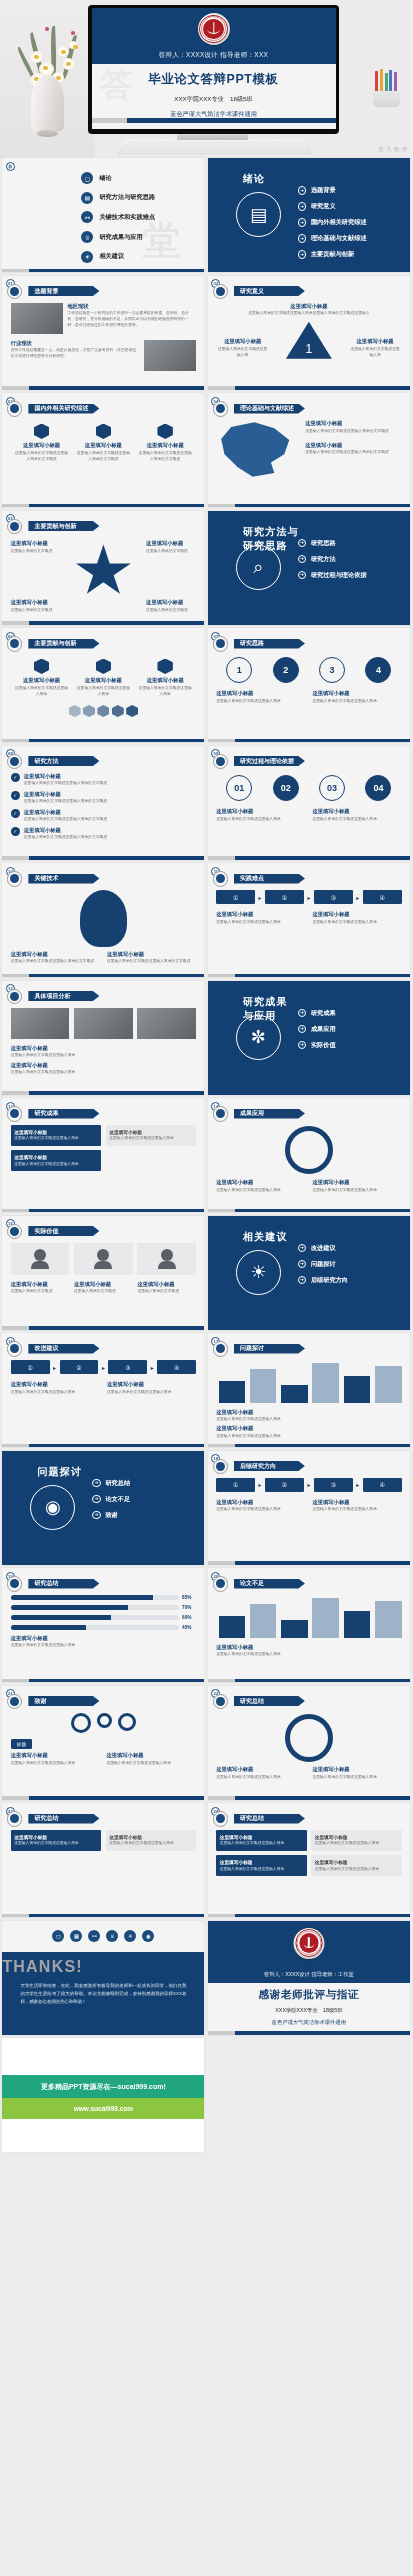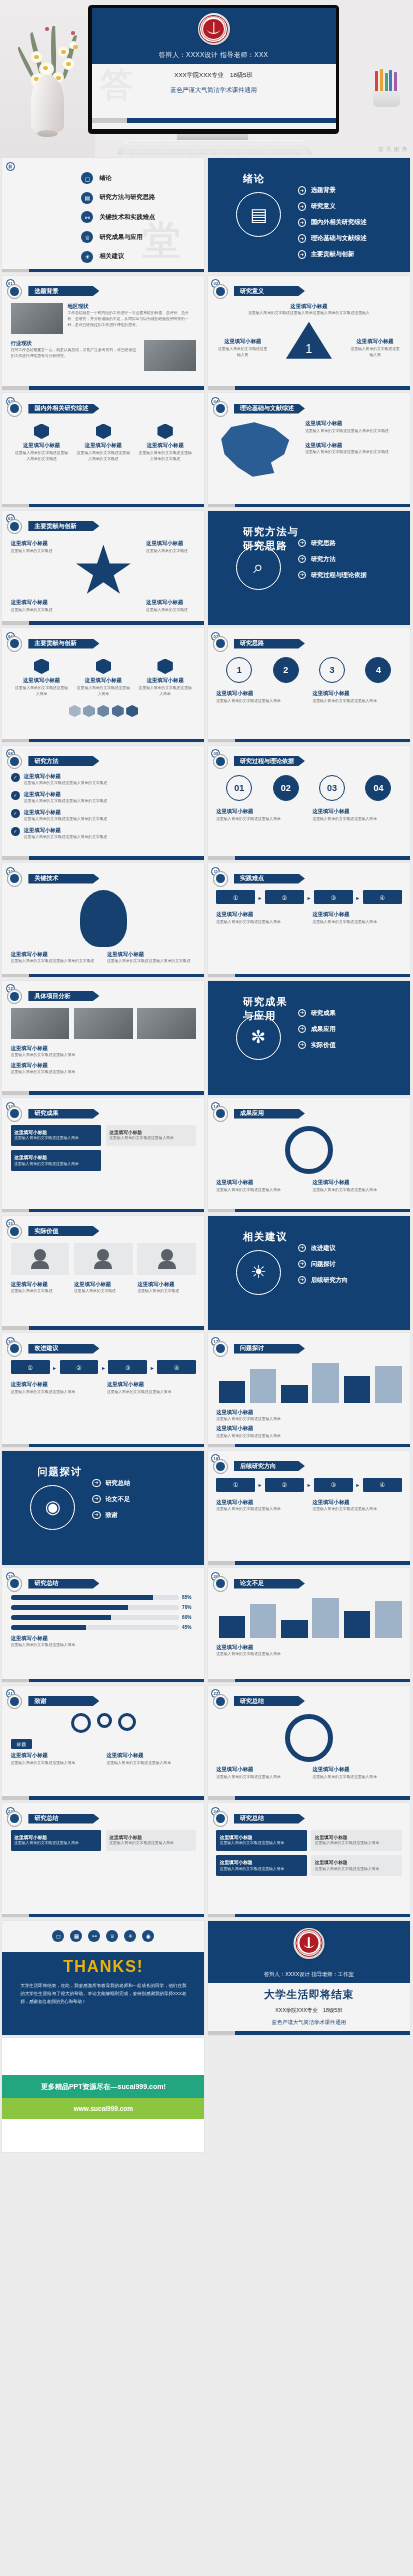--- a/index.html
+++ b/index.html
@@ -87,21 +87,21 @@
 
   .ph-title{font-size:5.3px;font-weight:bold;color:#15406f;}
   .ph-img{background:linear-gradient(135deg,#8e9398,#5d6267);}
   .box-b{background:#15406f;color:#fff;}
   .box-g{background:#e6e8ea;color:#3b3b3b;}
   .txt-xs{font-size:3.8px;line-height:1.55;color:#6a6a6a;}
   .txt-xs.w{color:#d6e0ea;}
 
   .thanks-top{position:absolute;left:0;right:0;top:0;height:31px;background:#f4f4f4;display:flex;align-items:center;justify-content:center;gap:6px;}
   .thanks-ic{width:12px;height:12px;border-radius:50%;background:#1b4a7d;color:#fff;font-size:5.3px;display:flex;align-items:center;justify-content:center;}
-  .thanks-h{text-align:center;color:#eab308;font-size:16px;font-weight:bold;letter-spacing:1.2px;margin-top:37px;}
+  .thanks-h{text-align:left;color:#a3a3a3;font-size:16px;font-weight:bold;letter-spacing:1.2px;margin-top:37px;}
   .thanks-p{color:#dfe7ef;font-size:4.4px;line-height:1.9;padding:6px 18px 0 18px;text-align:justify;}
 
   .end-slide{position:relative;}
   .end-top{height:62px;background:#134072;position:relative;}
   .end-bot{height:48px;background:#f4f4f4;}
   .end-presenter{position:absolute;left:0;right:0;bottom:4.7px;text-align:center;color:#e9eef5;font-size:5.3px;}
   .end-title{text-align:center;font-size:10.6px;font-weight:bold;color:#15406f;padding-top:5.3px;letter-spacing:0.6px;}
   .end-s1{text-align:center;font-size:5.3px;color:#2a2a2a;padding-top:5.3px;}
   .end-s2{text-align:center;font-size:5.3px;color:#15406f;padding-top:5.3px;}
 
@@ -141,20 +141,21 @@
         <div class="logo">
           <div class="logo-in">
             <div class="logo-ring-txt"></div>
             <div class="logo-core"></div>
           </div>
         </div>
         <div class="s-presenter">答辩人：XXXX设计  指导老师：XXX</div>
       </div>
       <div class="s-bot">
         <div class="wm" style="left:8.3px;top:-2.4px;font-size:34px;">答</div>
+        <div class="s-title">毕业论文答辩PPT模板</div>
         <div class="s-sub1">XXX学院XXX专业　18级5班</div>
         <div class="s-sub2">蓝色严谨大气简洁学术课件通用</div>
         <div class="s-barwrap">
           <div class="s-bar-g"></div>
             <div class="s-bar-b"></div>
         </div>
       </div>
     </div>
   </div>
   <div class="stand"></div>
@@ -1167,21 +1168,21 @@
       <div class="end-top">
         <div class="logo" style="top:7px;width:31px;height:31px;">
           <div class="logo-in">
             <div class="logo-ring-txt"></div>
             <div class="logo-core"></div>
           </div>
         </div>
         <div class="end-presenter">答辩人：XXXX设计  指导老师：工作室</div>
       </div>
       <div class="end-bot">
-        <div class="end-title">大学生活即将结束</div>
+        <div class="end-title">感谢老师批评与指证</div>
         <div class="end-s1">XXX学院XXX专业　18级5班</div>
         <div class="end-s2">蓝色严谨大气简洁学术课件通用</div>
       </div>
       <div class="slide-foot">
         <div class="g"></div>
         <div class="b"></div>
       </div>
     </div>
     <div class="promo">
       <div class="promo-a">更多精品PPT资源尽在—sucai999.com!</div>

